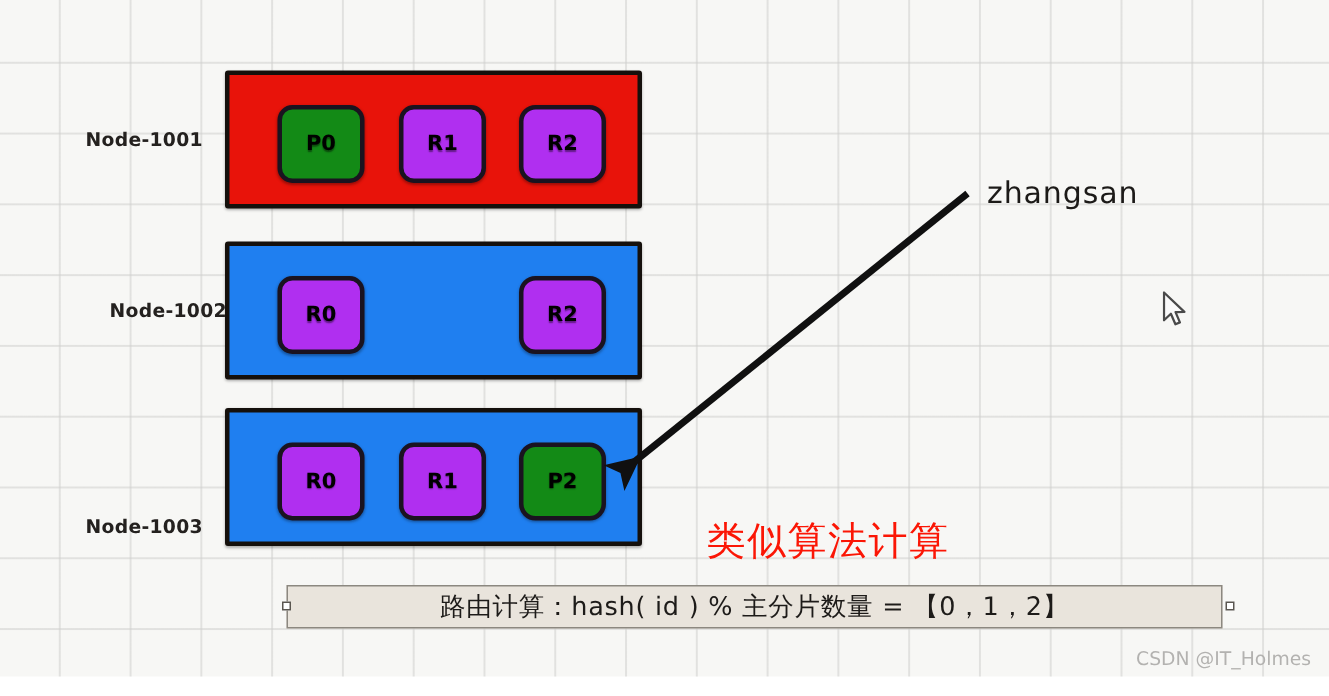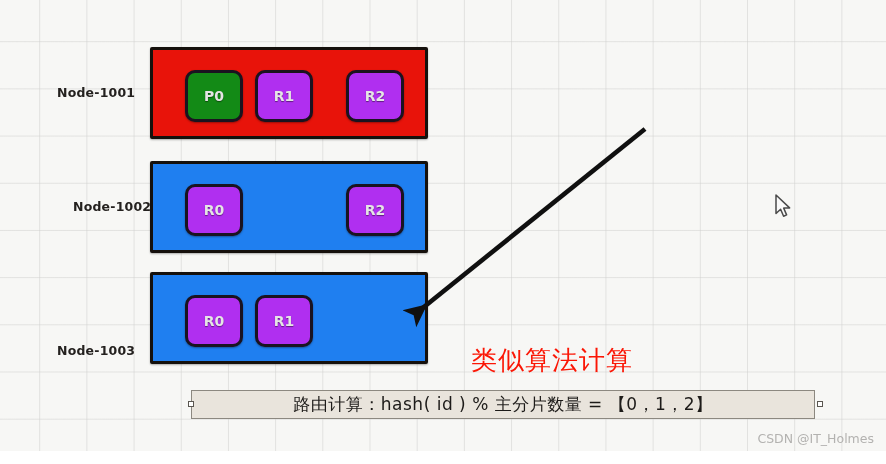--- a/index.html
+++ b/index.html
@@ -55,29 +55,29 @@
     height: 52px;
     border: 3px solid #1a1320;
     border-radius: 10px;
     box-sizing: border-box;
     display: flex;
     align-items: center;
     justify-content: center;
     font-family: "DejaVu Sans", "Liberation Sans", sans-serif;
     font-size: 14px;
     font-weight: 700;
-    color: #e5e5e5;
+    color: #000000;
     text-shadow: 0 1px 1px rgba(0,0,0,0.45);
     box-shadow: 0 1px 2px rgba(0,0,0,0.35);
   }
   .shard.green  { background-color: #138a16; }
   .shard.purple { background-color: #b02ff0; }
   .shard.s0 { left: 32px; }
-  .shard.s1 { left: 102px; }
-  .shard.s2 { left: 193px; }
+  .shard.s1 { left: 113px; }
+  .shard.s2 { left: 193px; border-radius: 11px; }
 
   
   #arrow-svg {
     position: absolute;
     left: 0;
     top: 0;
     width: 886px;
     height: 464px;
     pointer-events: none;
   }
@@ -165,31 +165,33 @@
   <div class="node-label" style="top:199px; left:57px;margin-left:16px;">Node-1002</div>
   <div class="node-box blue" style="top:161px;">
     <div class="shard purple s0">R0</div>
     <div class="shard purple s2">R2</div>
   </div>
 
   <div class="node-label" style="top:312px; left:57px;margin-top:31px;">Node-1003</div>
   <div class="node-box blue" style="top:272px;">
     <div class="shard purple s0">R0</div>
     <div class="shard purple s1">R1</div>
+    <div class="shard green s2">P2</div>
   </div>
 
   <svg id="arrow-svg" viewBox="0 0 886 464">
     <defs>
       <marker id="arrowhead" markerWidth="5.2" markerHeight="5.2" refX="3.9" refY="2.6" orient="auto" markerUnits="strokeWidth">
         <path d="M5.2,0.2 L0.2,2.6 L5.2,5.0 L4.0,2.6 Z" fill="#101010"></path>
       </marker>
     </defs>
     <line x1="645" y1="129" x2="414" y2="315" stroke="#101010" stroke-width="4.6" stroke-linecap="butt" marker-end="url(#arrowhead)"></line>
   </svg>
 
+  <div id="zhangsan-label">zhangsan</div>
 
   <div id="red-note">类似算法计算</div>
 
   <div id="formula-box">
     <span id="formula-text">路由计算：hash( id ) % 主分片数量 = 【0，1，2】</span>
   </div>
   <div class="handle" id="handle-left"></div>
   <div class="handle" id="handle-right"></div>
 
   <div id="watermark">CSDN @IT_Holmes</div>

